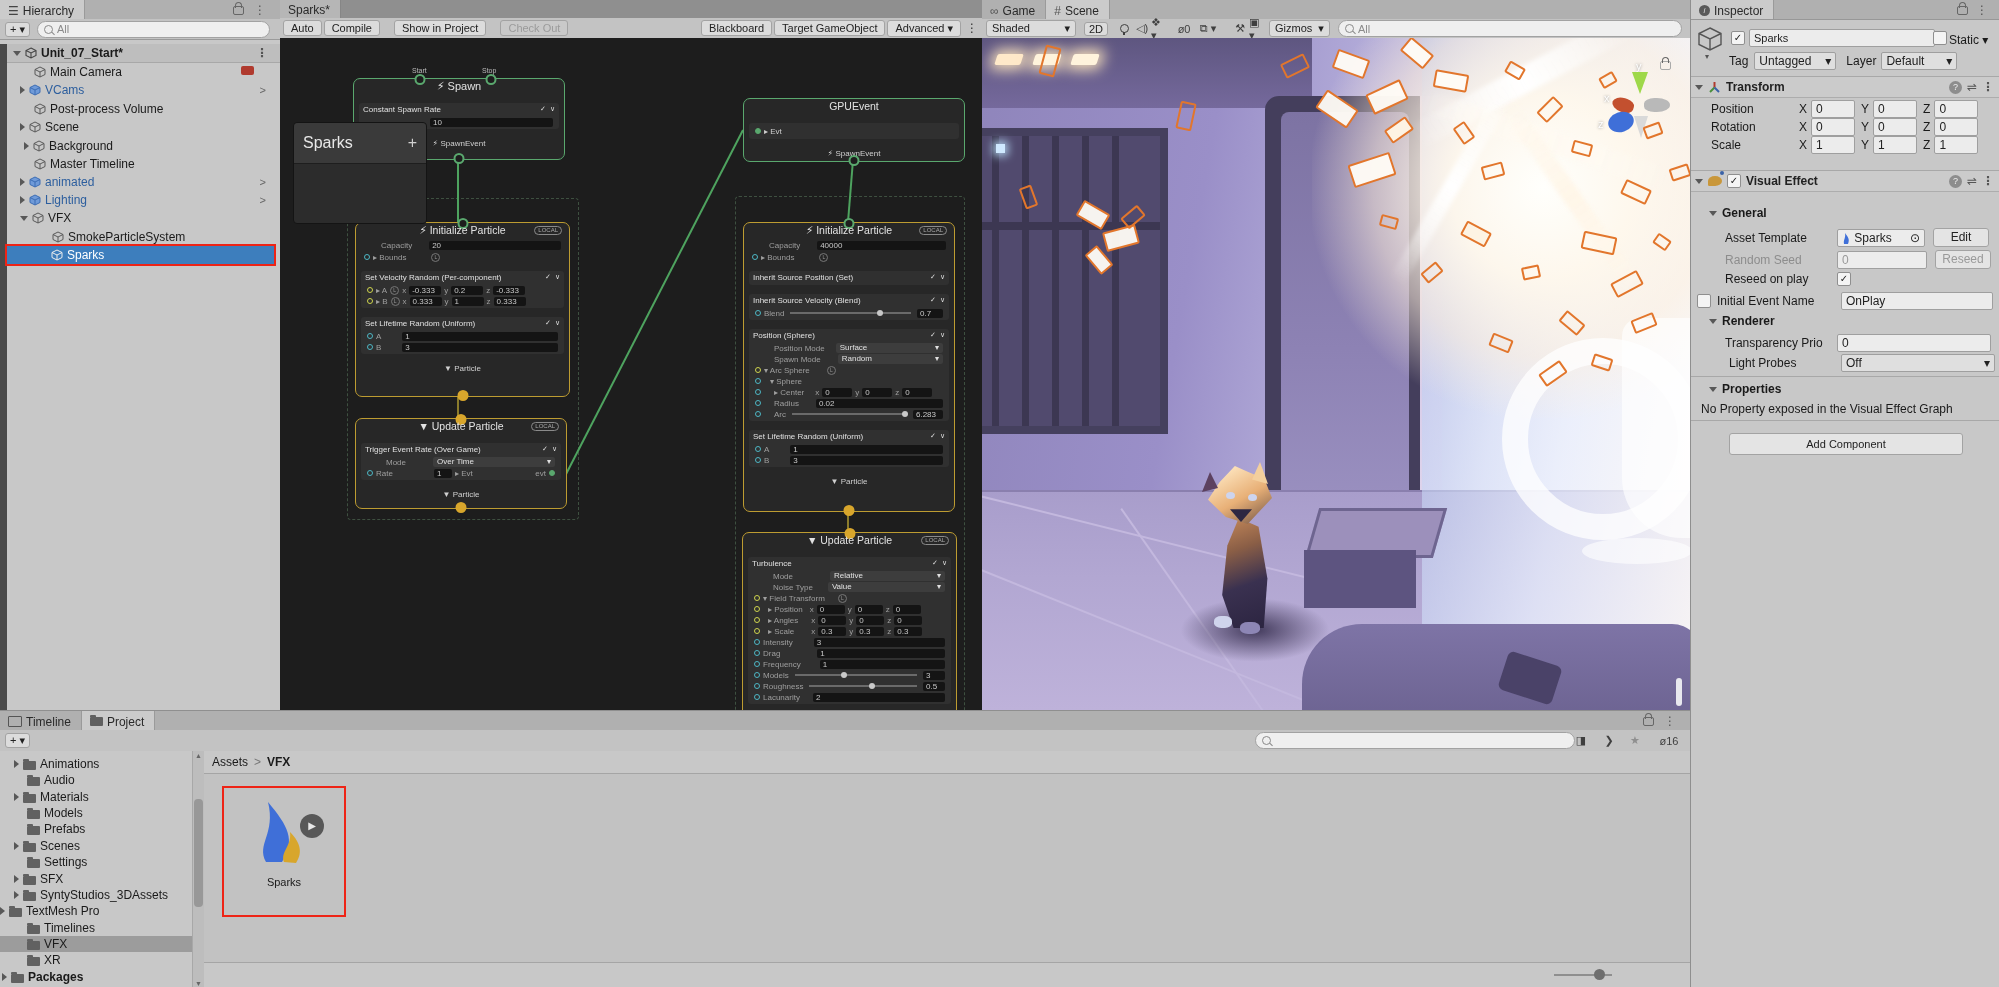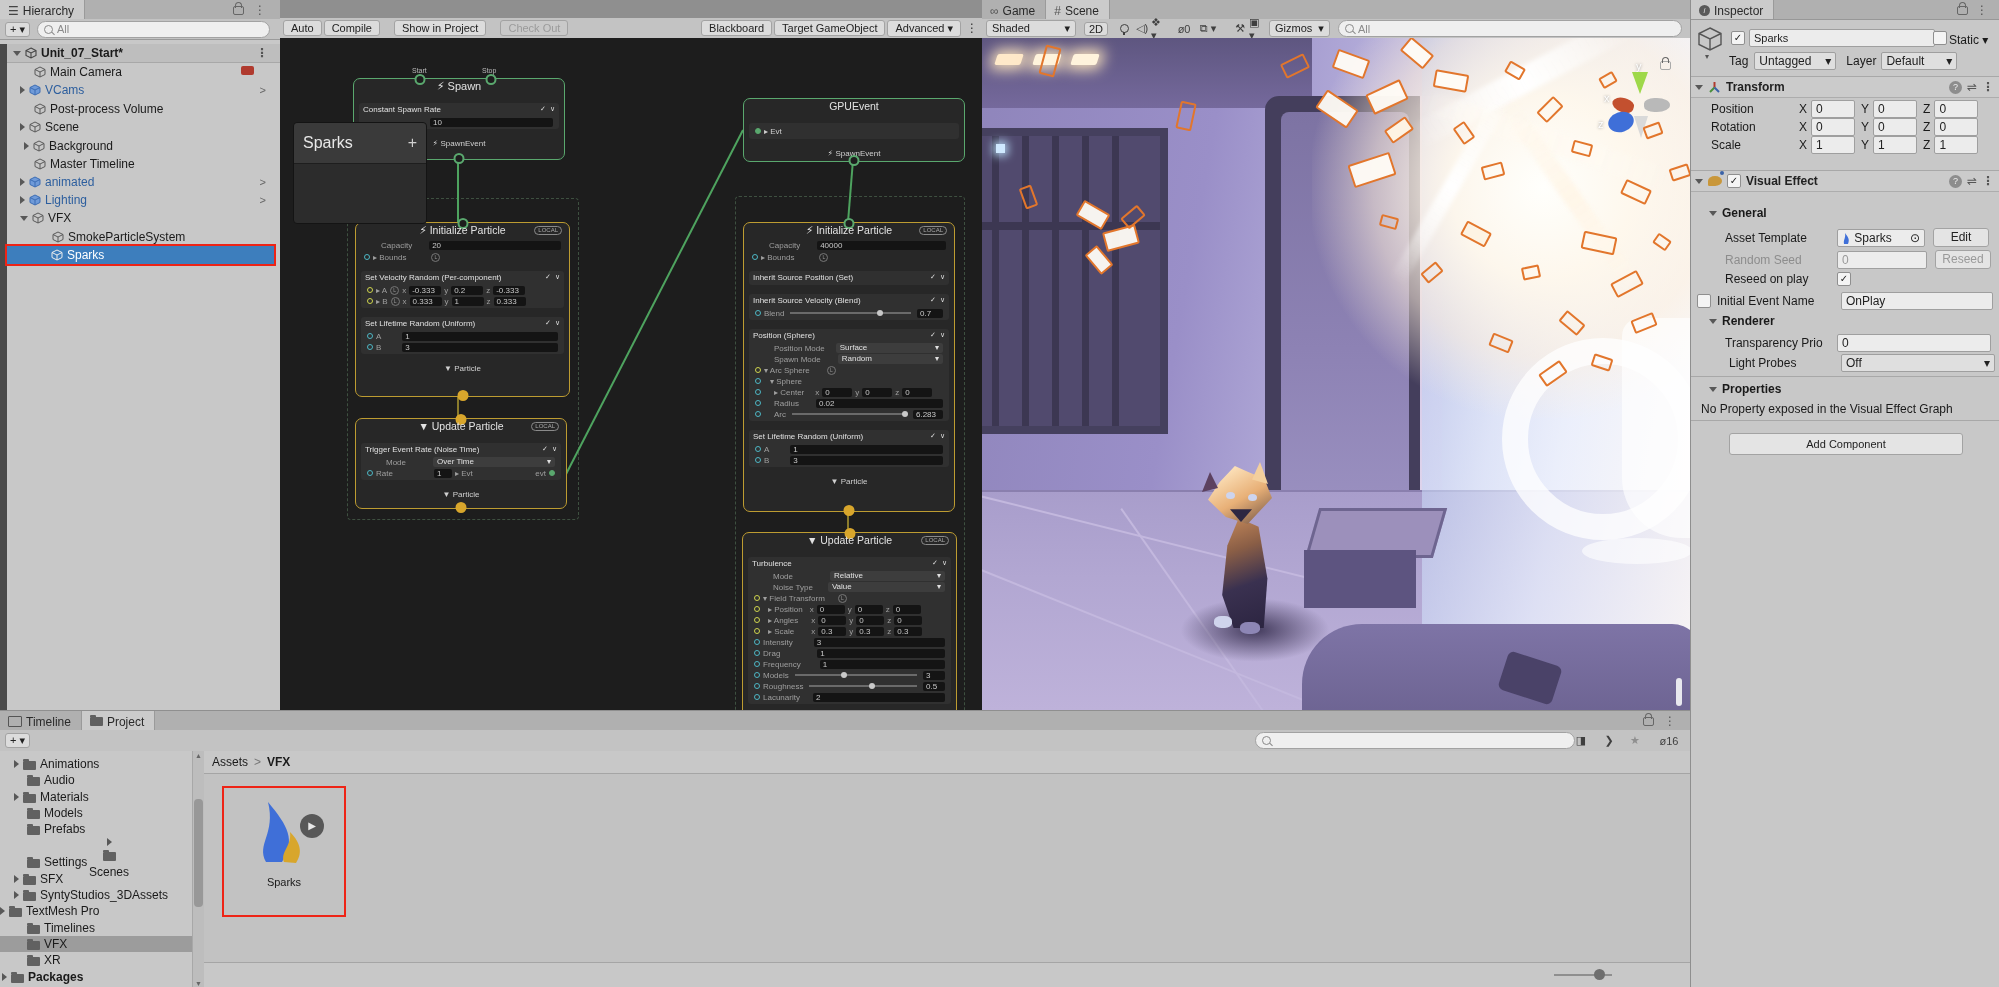--- a/index.html
+++ b/index.html
@@ -183,20 +183,25 @@
     </div>
     <div class="hrow selected" style="top:246px;padding-left:44px;">
       <svg class="cubeicon" width="12" height="12">
           <path d="M6 1 L11 3.5 V8.5 L6 11 L1 8.5 V3.5 Z M1 3.5 L6 6 L11 3.5 M6 6 V11" fill="none" stroke="#eee" stroke-width="1"></path>
         </svg>
       <span class="lbl">Sparks</span>
     </div>
   </div>
 
   <div class="panel" id="vfxpanel" style="left:280px;top:0;width:702px;height:710px;background:#8f8f8f;">
+    <div class="tabbar" style="background:#8f8f8f;border-bottom:none;height:18px;">
+      <div class="tab" style="background:#b6b6b6;border-right:1px solid #868686;">
+        <span>Sparks*</span>
+      </div>
+    </div>
     <div class="toolrow" style="top:18px;height:20px;">
       <span class="btn" style="margin-left:3px;">Auto</span>
       <span class="btn">Compile</span>
       <span style="width:12px;"></span>
       <span class="btn">Show in Project</span>
       <span style="width:12px;"></span>
       <span class="btn disabled">Check Out</span>
       <span style="flex:1;"></span>
       <span class="btn">Blackboard</span>
       <span class="btn">Target GameObject</span>
@@ -310,21 +315,21 @@
             </div>
         </div>
         <div class="particleout"><span>▼</span> <span>Particle</span></div>
         <span class="nport o" style="bottom:-5px;"></span>
       </div>
 
       <div class="node yellow" style="left:75px;top:380px;width:210px;height:89px;">
         <span class="nport o" style="top:-5px;"></span>
         <div class="ntitle"><span>▼</span> <span>Update Particle</span><span class="localbadge">LOCAL</span></div>
         <div class="blk">
-          <div class="blktitle">Trigger Event Rate (Noise Time)</div>
+          <div class="blktitle">Trigger Event Rate (Over Game)</div>
           <div class="blkchk">
               <span>✓</span>
               <span>∨</span>
             </div>
           <div class="prow">
               <span style="width:16px;"></span>
               <span>Mode</span>
               <span class="dd" style="margin-left:24px;">
                 <b style="font-weight:normal;">Over Time</b>
                 <span>▾</span>
@@ -900,21 +905,21 @@
           <span>Materials</span>
         </div>
       <div class="frow" style="top:54px;padding-left:27px;">
           <span class="folder"></span>
           <span>Models</span>
         </div>
       <div class="frow" style="top:70px;padding-left:27px;">
           <span class="folder"></span>
           <span>Prefabs</span>
         </div>
-      <div class="frow" style="top:87px;padding-left:14px;flex-direction:column;">
+      <div class="frow" style="top:87px;padding-left:14px;">
           <span class="fold closed"></span>
           <span class="folder"></span>
           <span>Scenes</span>
         </div>
       <div class="frow" style="top:103px;padding-left:27px;">
           <span class="folder"></span>
           <span>Settings</span>
         </div>
       <div class="frow" style="top:120px;padding-left:14px;">
           <span class="fold closed"></span>

